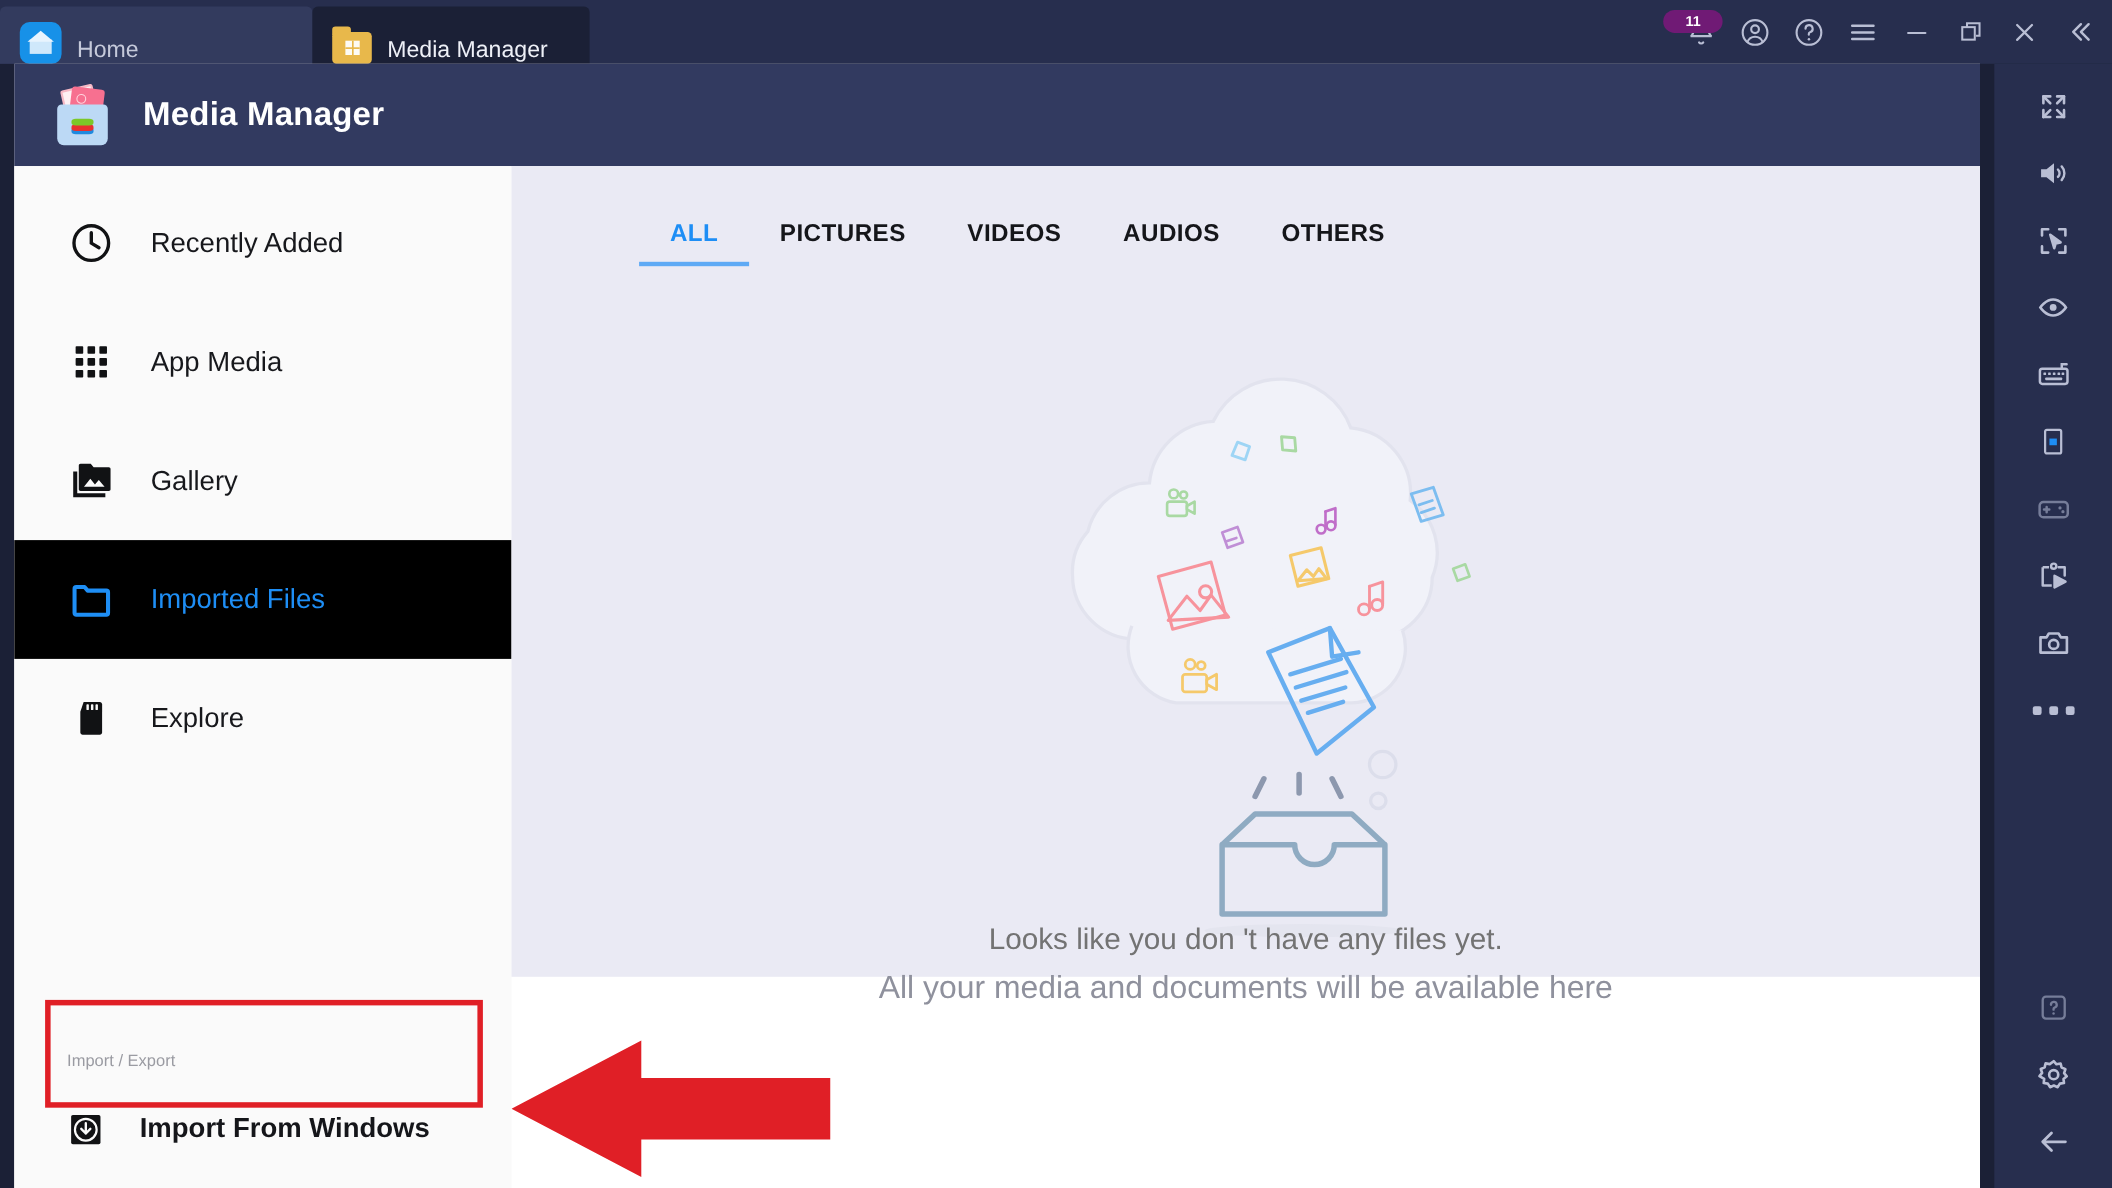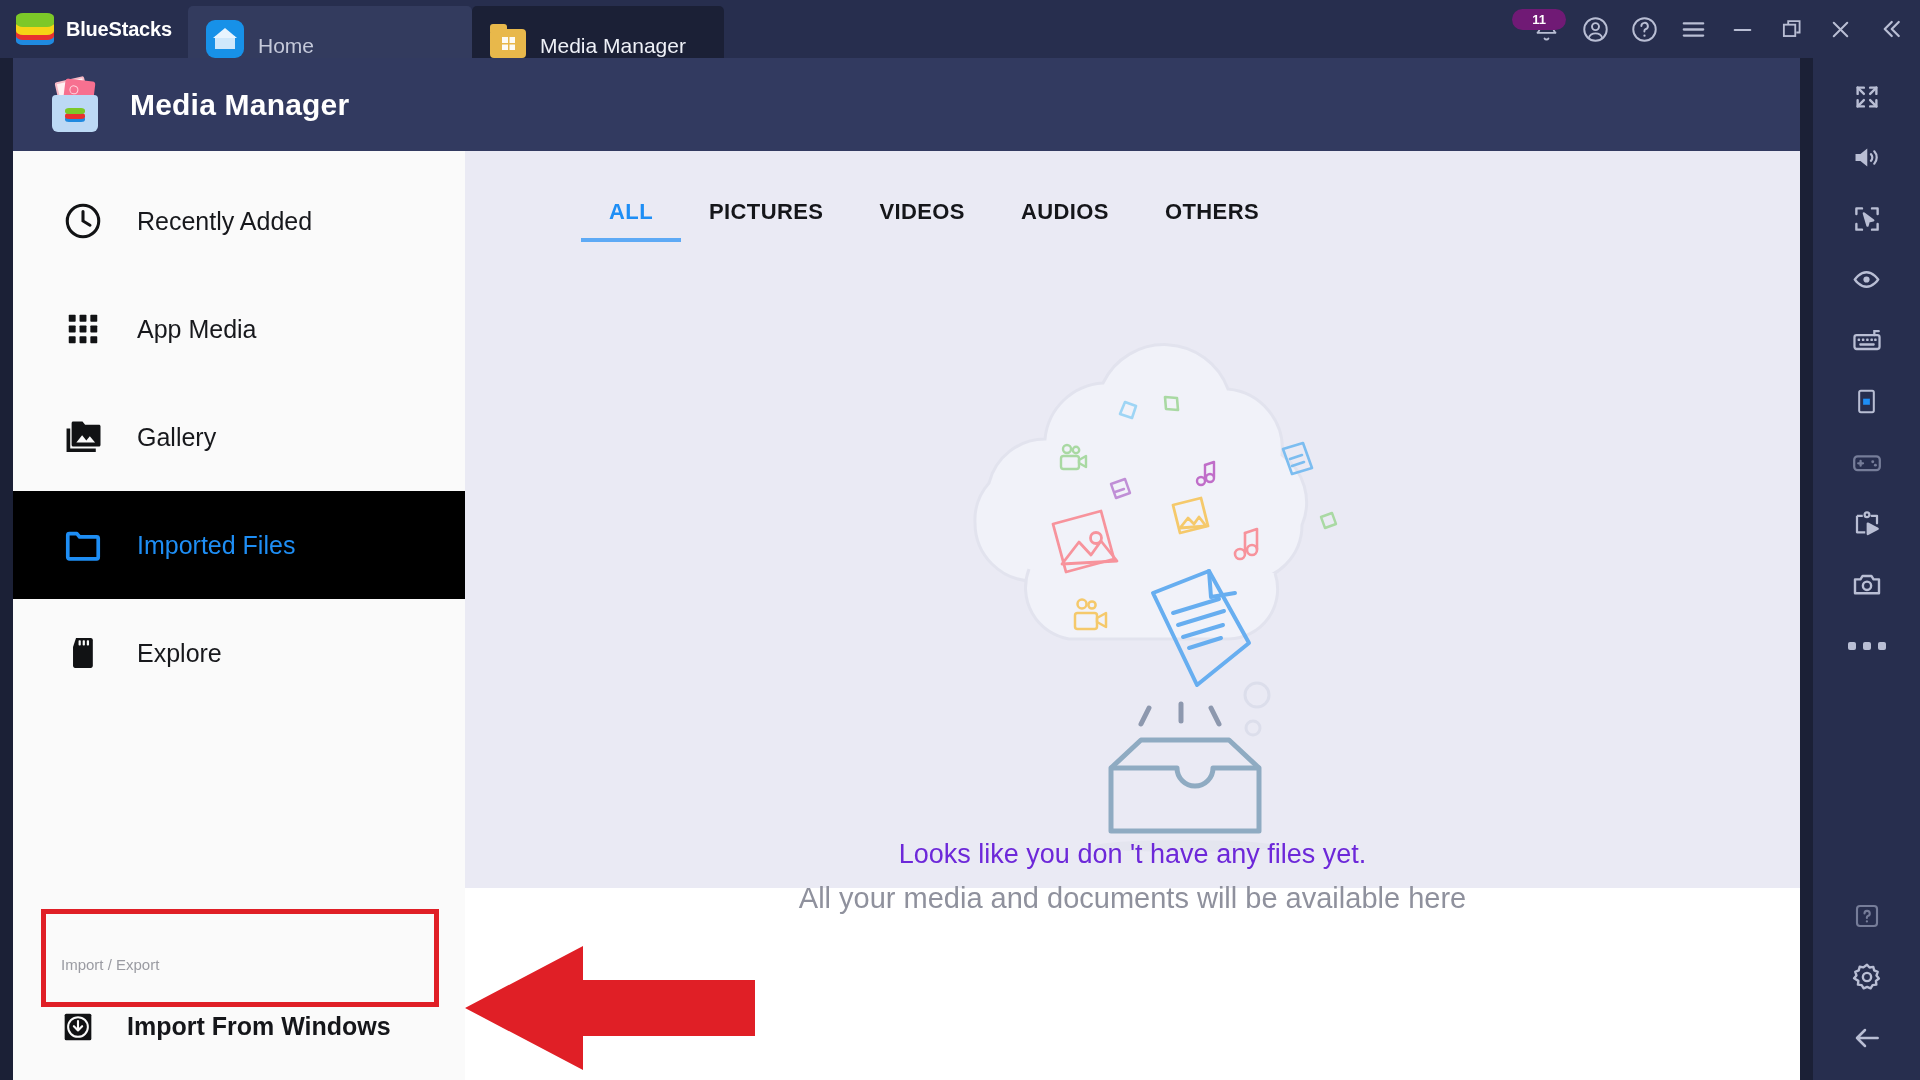--- a/index.html
+++ b/index.html
@@ -122,21 +122,21 @@
   .tab { padding:0 28px 17px 28px; font-size:22px; font-weight:bold; color:#15161a;
          cursor:pointer; letter-spacing:.4px; position:relative; }
   .tab.active { color:#1e8ef5; }
   .tab.active::after {
     content:""; position:absolute; left:0; right:0; bottom:0; height:4px; background:#5eaaf5;
   }
 
   .empty { position:absolute; left:0; right:0; top:150px; display:flex;
            flex-direction:column; align-items:center; }
   .illus { width:560px; height:560px; }
-  .empty-t1 { font-size:27px; color:#6d28d9; margin-top:-22px; }
+  .empty-t1 { font-size:27px; color:#737373; margin-top:-22px; }
   .empty-t2 { font-size:29px; color:#8f919d; margin-top:12px; }
 
   
   .arrow { position:absolute; left:452px; top:880px; width:290px; height:140px;
            pointer-events:none; z-index:40; }
 
   
   .rbar { position:absolute; right:0; top:58px; width:107px; height:1022px;
           background:#272e4e; display:flex; flex-direction:column; align-items:center; }
   .rbtn { width:107px; height:61px; display:flex; align-items:center; justify-content:center;
@@ -146,29 +146,20 @@
   .dot3 { display:flex; gap:7px; }
   .dot3 b { width:8px; height:8px; background:#b9bed4; border-radius:2px; display:block; }
 </style>
 </head>
 <body>
 
 <div id="app">
 
   <div class="titlebar">
 
-    <div class="bs-brand">
-      <div class="bs-logo">
-        <i class="bs-l4"></i>
-          <i class="bs-l3"></i>
-          <i class="bs-l2"></i>
-          <i class="bs-l1"></i>
-      </div>
-      <span class="bs-name">BlueStacks</span>
-    </div>
 
     <div class="wtab inactive">
       <span class="ic-home"></span>
       <span class="tlabel">Home</span>
     </div>
 
     <div class="wtab active">
       <span class="ic-mmfolder">
         <span class="ft"></span>
           <span class="fb"></span>

